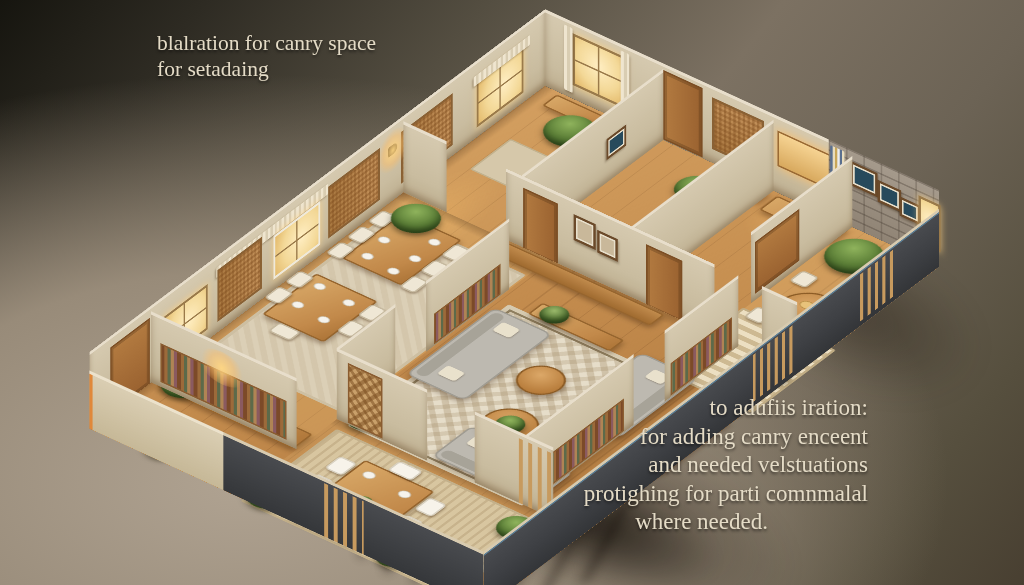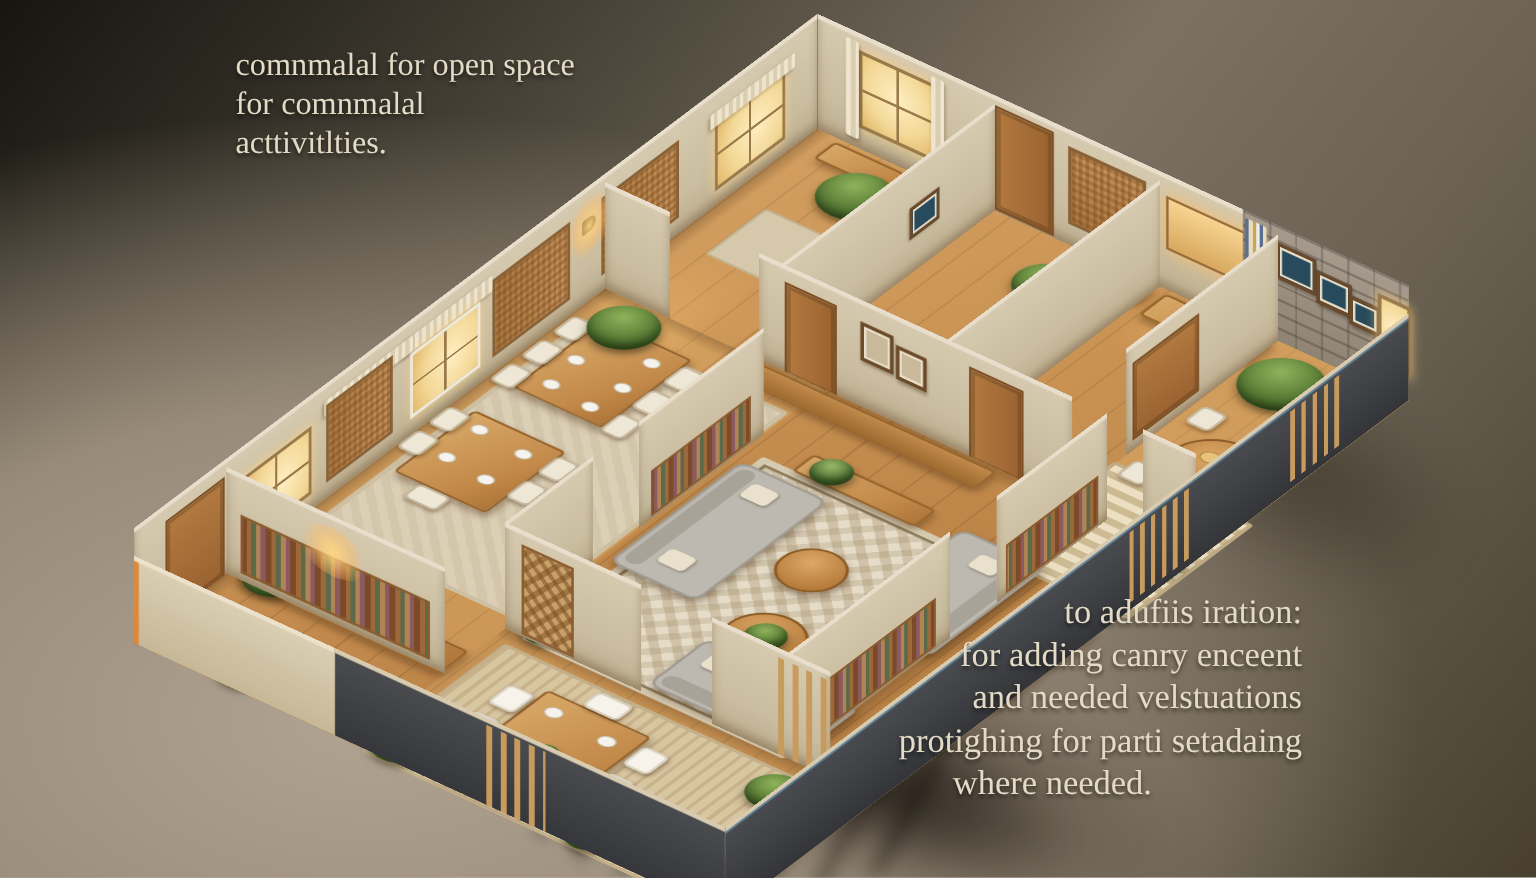--- a/index.html
+++ b/index.html
@@ -318,23 +318,22 @@
     </div>
     <div class="wy wall" style="left:0;top:552px;width:185px;height:88px;">
       <div class="books" style="left:12px;top:34px;width:160px;height:48px;"></div>
       <div class="glowlamp" style="left:60px;top:10px;width:60px;height:40px;"></div>
     </div>
 
   </div>
 </div>
 
 <div class="cap cap-tl">
-  <div>comnmalal for open space</div>
-  <div>for comnmalal</div>
-  <div>acttivitlties.</div>
+  <div>blalration for canry space</div>
+  <div>for setadaing</div>
 </div>
 <div class="cap cap-br">
   <div>to adufiis iration:</div>
   <div>for adding canry enceent</div>
   <div>and needed velstuations</div>
-  <div>protighing for parti setadaing</div>
+  <div>protighing for parti comnmalal</div>
   <div class="indent">where needed.</div>
 </div>
 
 </body></html>

